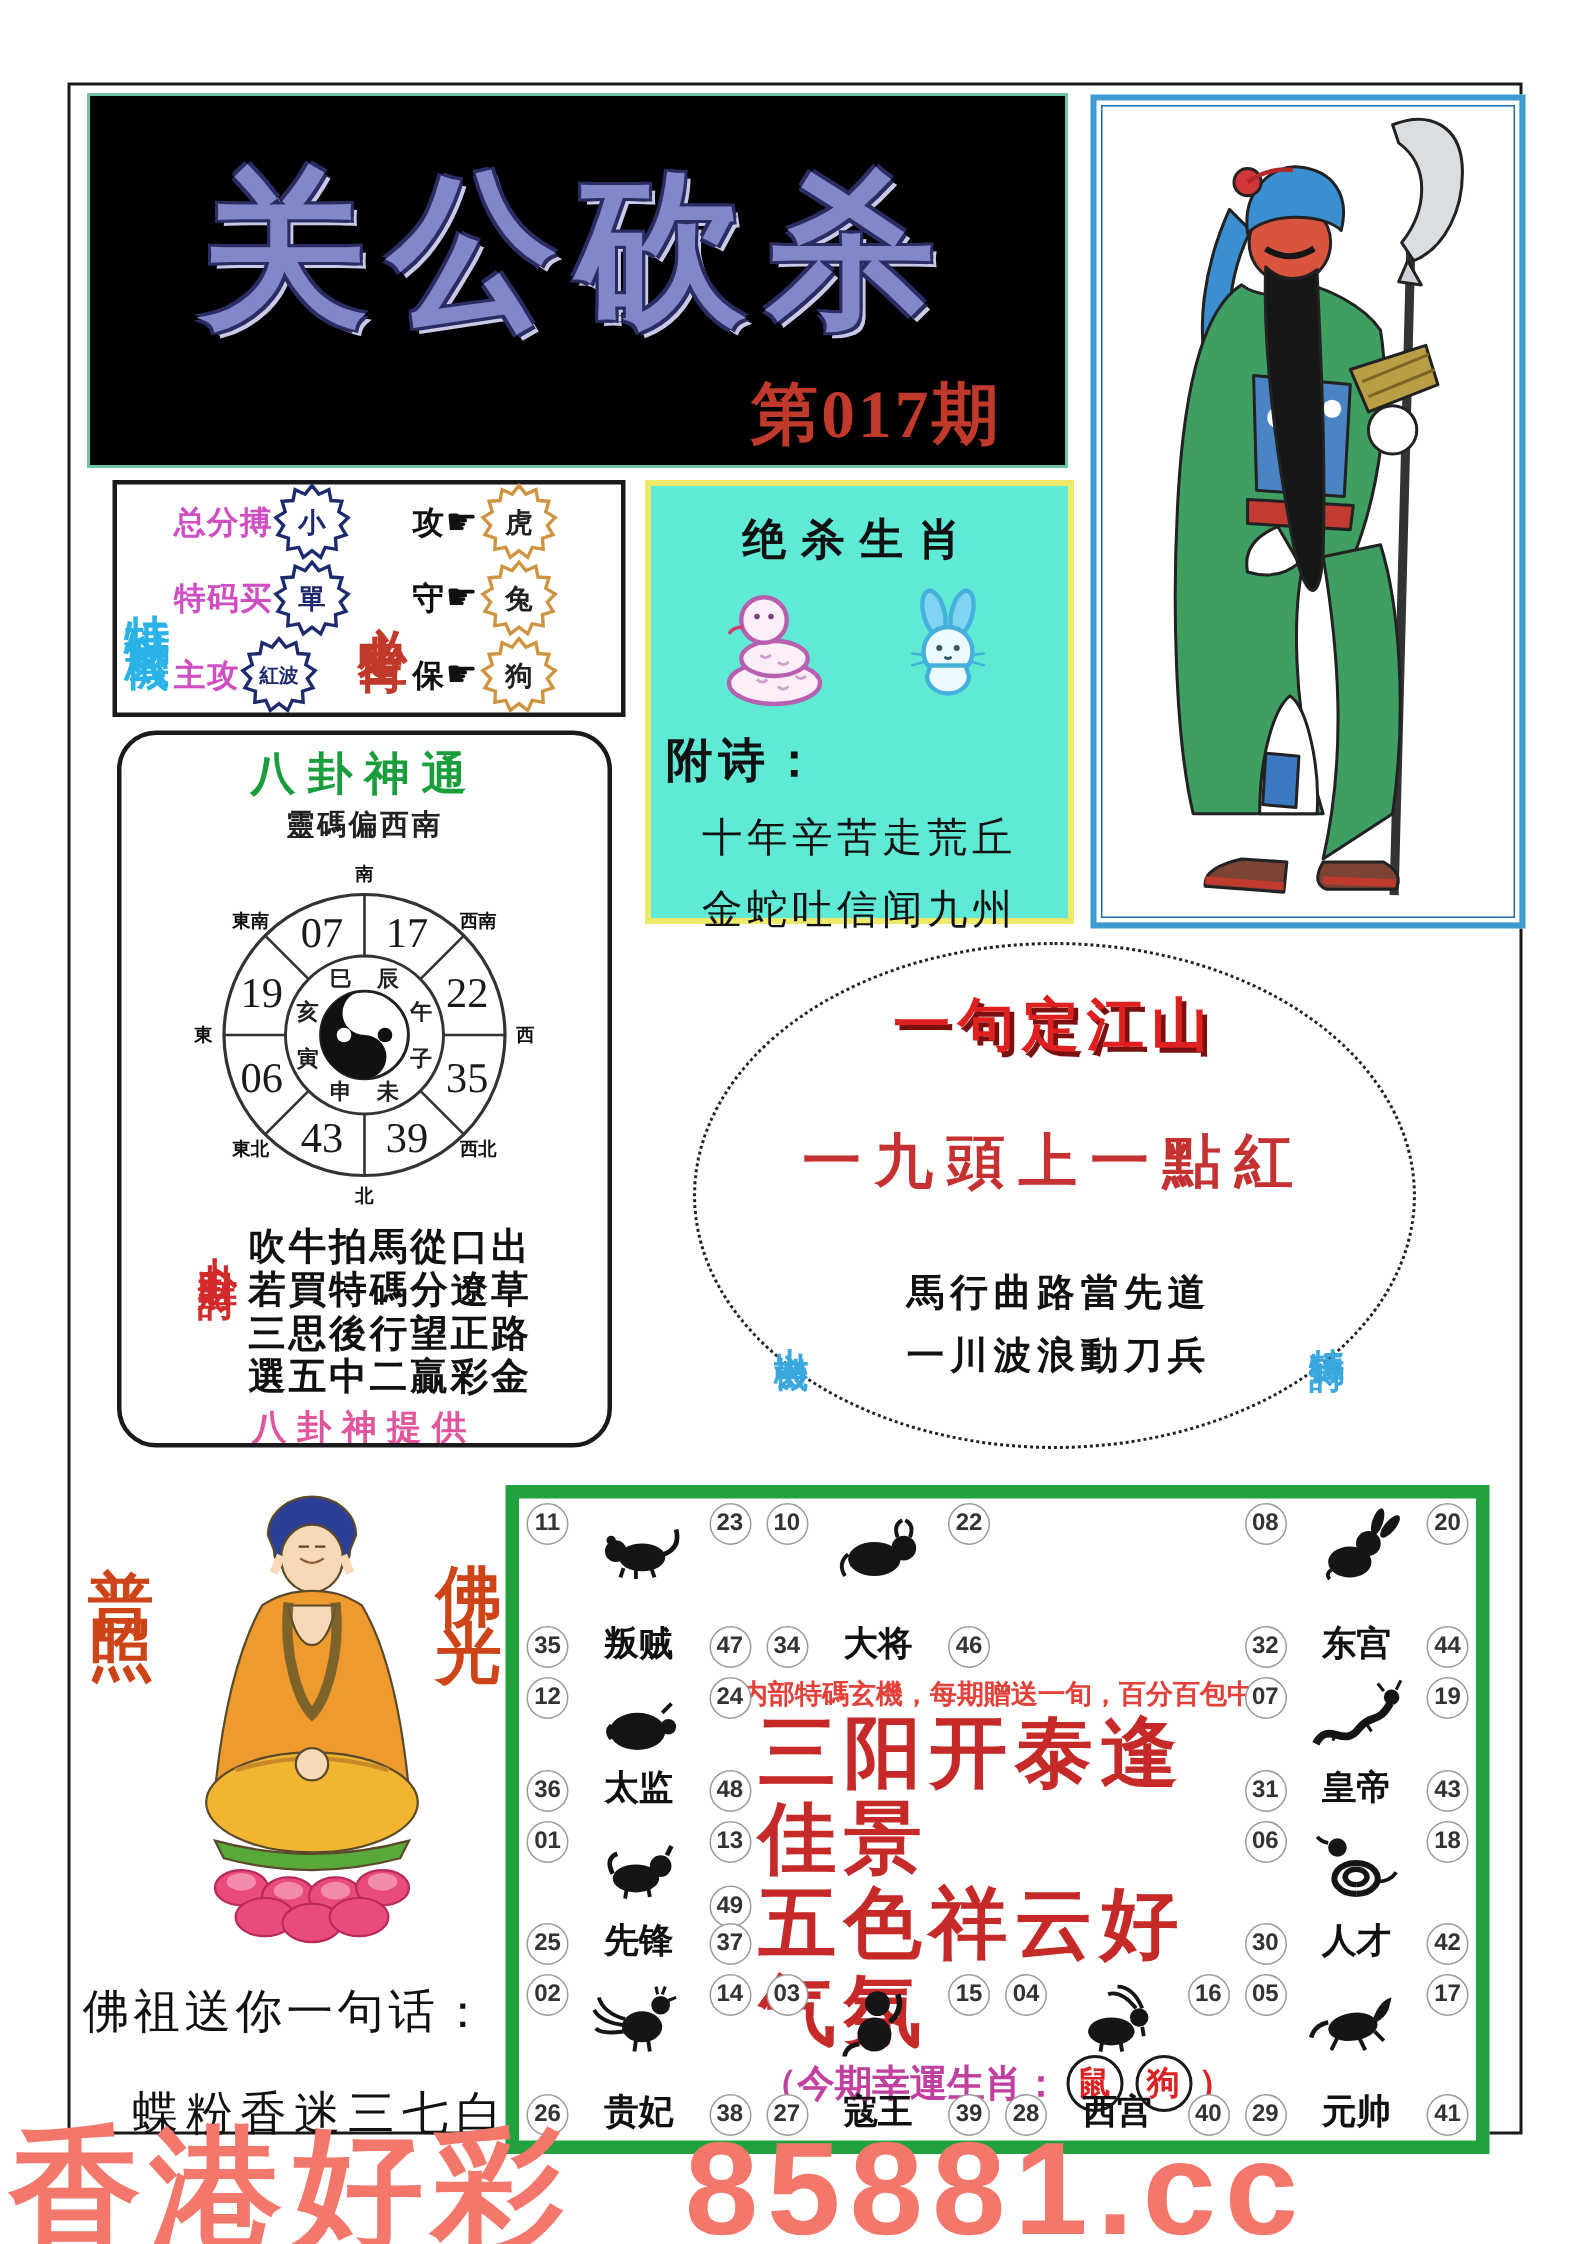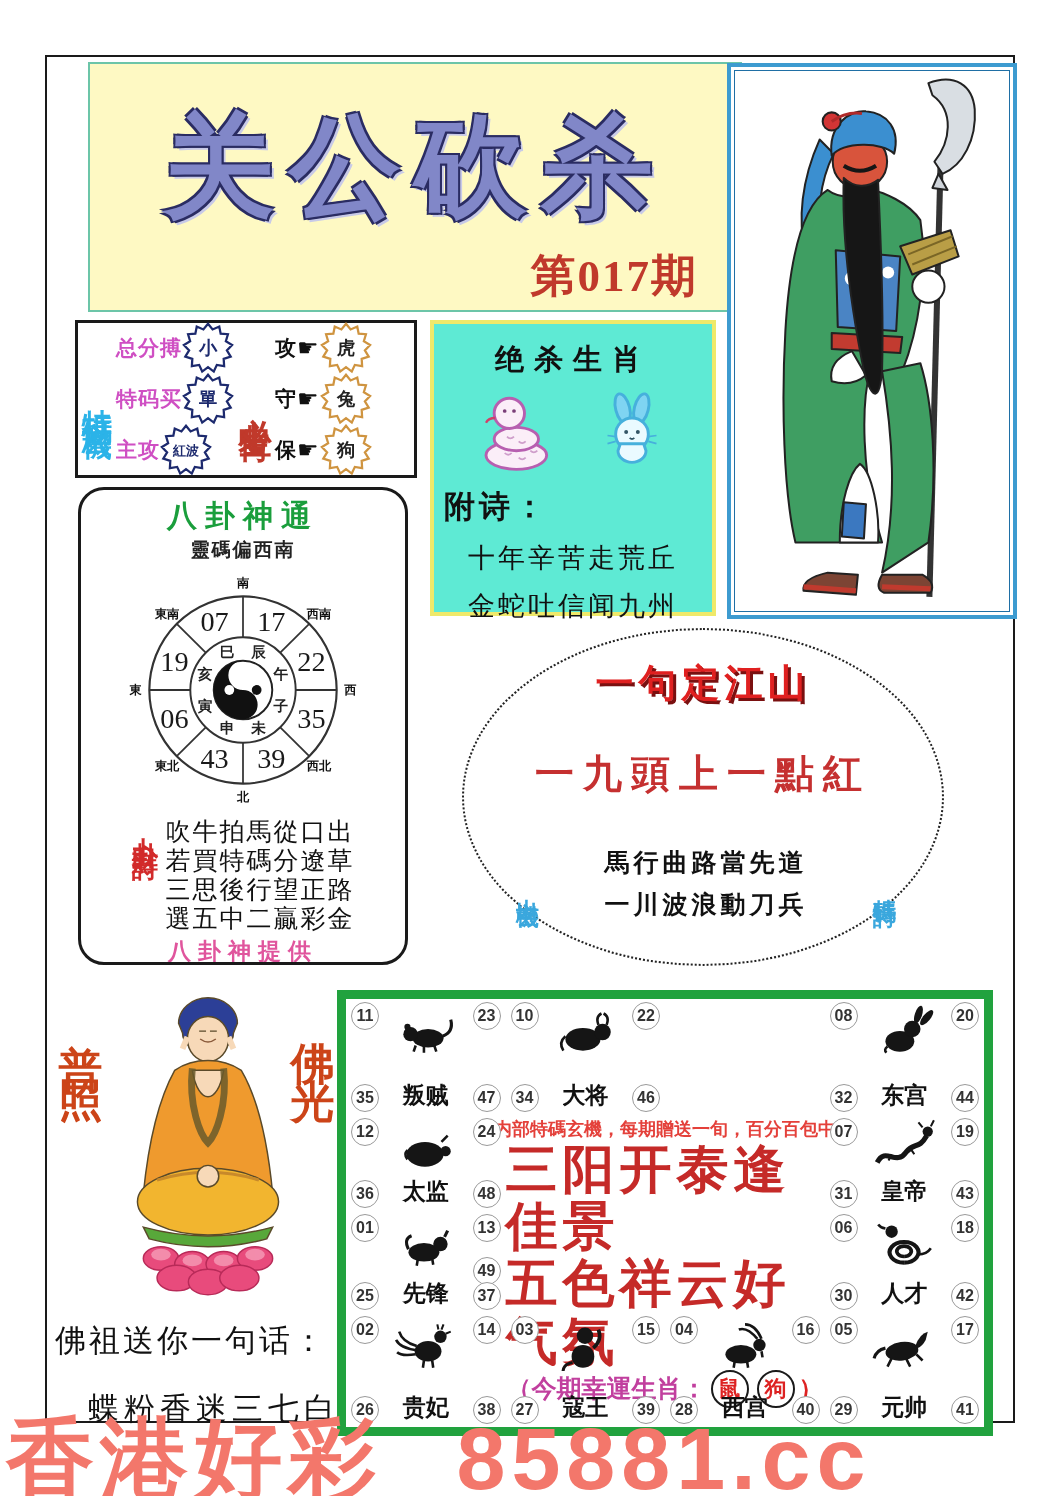--- a/index.html
+++ b/index.html
@@ -8,21 +8,21 @@
     font-family:"Liberation Sans",sans-serif;overflow:hidden;color:#111;
   }
   .abs{position:absolute;}
   .v{writing-mode:vertical-rl;text-orientation:upright;}
   svg{display:block;}
 
   
   .page-frame{left:45px;top:55px;width:966px;height:1364px;border:2px solid #1a1a1a;}
 
   
-  .title-box{left:58px;top:62px;width:650px;height:246px;border:2px solid #6cc5a8;background:#fef9c3;margin-left:30px;}
+  .title-box{left:58px;top:62px;width:650px;height:246px;border:2px solid #6cc5a8;background:#000000;}
   .main-title{
     margin-top:28px;text-align:center;font-size:112px;font-weight:bold;letter-spacing:14px;
     font-family:"Liberation Serif",serif;color:#8187c8;
     text-shadow:2px 2px 0 #2a2c62,-2px -2px 0 #2a2c62,2px -2px 0 #2a2c62,-2px 2px 0 #2a2c62,4px 4px 0 #c8cae8;
   }
   .issue{position:absolute;right:42px;bottom:4px;font-size:45px;font-weight:bold;color:#c0392b;font-family:"Liberation Serif",serif;letter-spacing:2px;}
 
   
   .guangong-box{left:727px;top:63px;width:282px;height:548px;border:4px solid #3d9bd0;background:#fff;
     box-shadow:inset 0 0 0 3px #fff, inset 0 0 0 4px #1f6fa5;}
@@ -48,21 +48,21 @@
   .fushi-label{font-size:31px;font-weight:bold;margin:10px 0 0 10px;font-family:"Liberation Serif",serif;letter-spacing:4px;}
   .fushi-line{font-size:27px;font-family:"Liberation Serif",serif;letter-spacing:3px;text-align:center;margin-top:12px;}
 
   
   .bagua-box{left:78px;top:487px;width:330px;height:478px;border:3px solid #1a1a1a;border-radius:26px;background:#fff;box-sizing:border-box;overflow:hidden;}
   .bagua-title{text-align:center;font-size:30px;font-weight:bold;color:#1a9e3c;letter-spacing:8px;margin-top:6px;font-family:"Liberation Serif",serif;}
   .bagua-sub{text-align:center;font-size:19px;font-weight:bold;color:#222;letter-spacing:2px;font-family:"Liberation Serif",serif;}
   #bagua-svg{margin:0 auto;width:322px;height:254px;}
   .bagua-poem{display:flex;justify-content:center;margin-top:0;}
   .bagua-poem-label{font-size:26px;font-weight:bold;color:#d22a2a;letter-spacing:5px;line-height:1;margin-right:8px;font-family:"Liberation Serif",serif;}
-  .bagua-lines div{font-size:25px;line-height:29px;font-weight:normal;font-family:"Liberation Serif",serif;letter-spacing:2px;}
+  .bagua-lines div{font-size:25px;line-height:29px;font-weight:bold;font-family:"Liberation Serif",serif;letter-spacing:2px;}
   .bagua-provider{text-align:center;font-size:23px;font-weight:bold;color:#e0559d;letter-spacing:7px;margin-top:3px;font-family:"Liberation Serif",serif;}
 
   
   .ellipse{left:462px;top:628px;width:478px;height:334px;border:2px dotted #222;border-radius:50%;background:#fff;}
   .el-title{text-align:center;margin-top:28px;font-size:38px;font-weight:bold;color:#e02020;letter-spacing:5px;text-shadow:3px 3px 0 #7a1010;}
   .el-main{text-align:center;margin-top:38px;font-size:39px;font-weight:bold;color:#c53030;letter-spacing:9px;font-family:"Liberation Serif",serif;}
   .el-bottom{position:absolute;left:52px;right:46px;top:212px;display:flex;justify-content:space-between;align-items:center;}
   .el-side{font-size:23px;font-weight:bold;color:#3aa7dd;letter-spacing:3px;line-height:1;}
   .el-lines div{font-size:25px;font-weight:bold;font-family:"Liberation Serif",serif;letter-spacing:4px;line-height:42px;}
 

